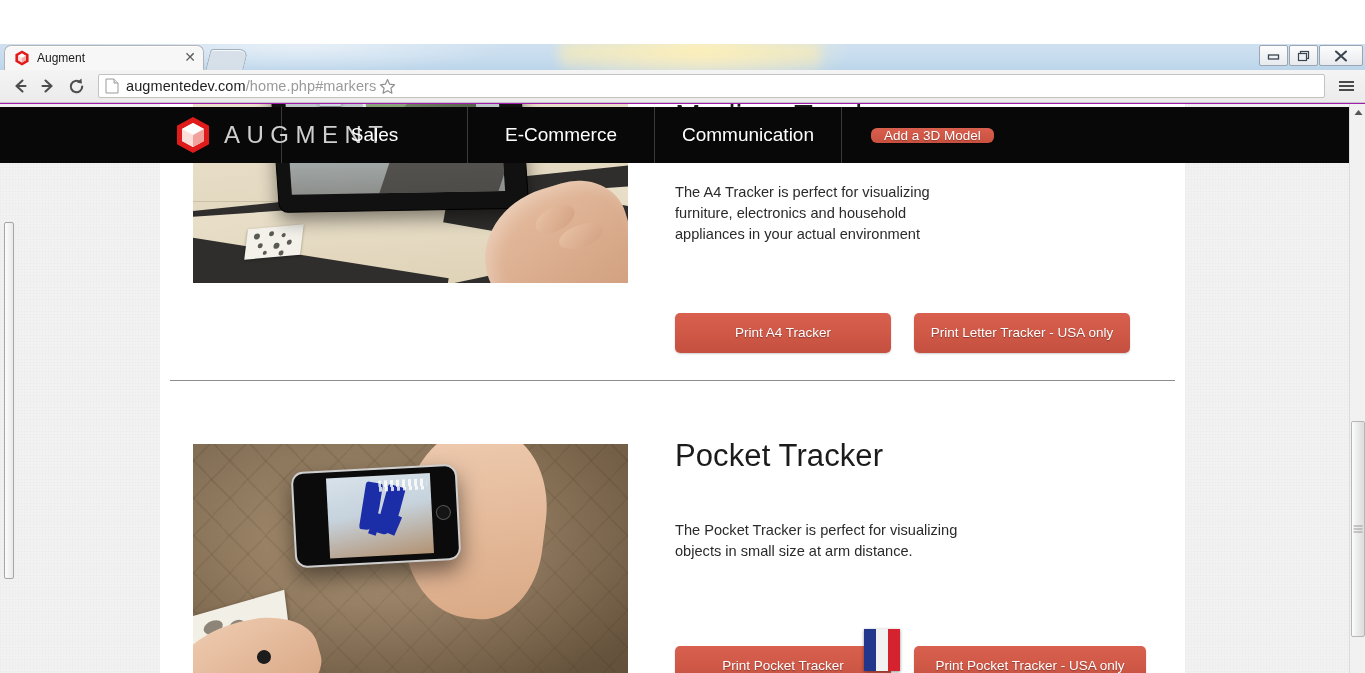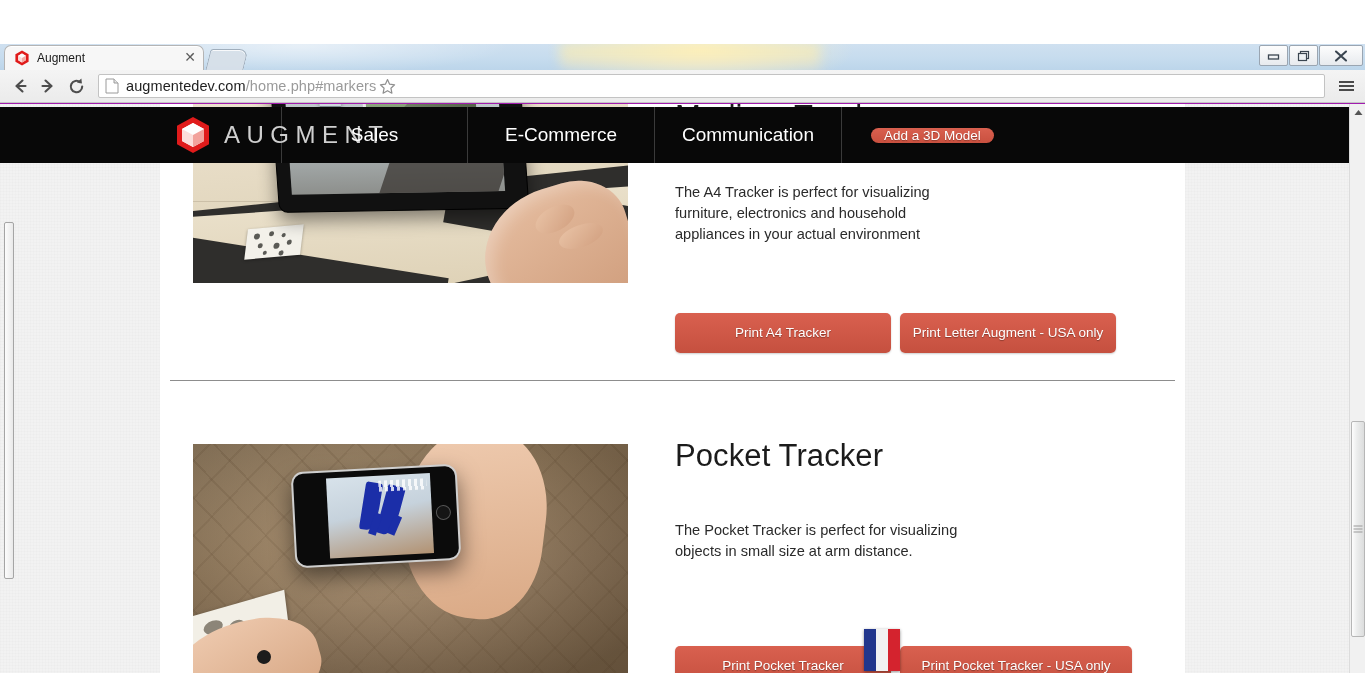--- a/index.html
+++ b/index.html
@@ -117,21 +117,21 @@
   .nav-item {
     display: flex; align-items: center; justify-content: center;
     color: #fff; font-size: 19px; border-right: 1px solid #3a3a3a;
   }
   .nav-item.sales { width: 186px; flex: 0 0 186px; }
   .nav-item.comm  { width: 187px; flex: 0 0 187px; }
   .nav-item.ecom  { width: 187px; flex: 0 0 187px; }
   .nav-cta-wrap { display: flex; align-items: center; padding-left: 29px; }
   .btn-cta {
     background: linear-gradient(180deg,#d9604f 0%,#c9503f 100%);
-    color: #fff; font-size: 13.5px; border: none; border-radius: 15px;
+    color: #fff; font-size: 13.5px; border: none; border-radius: 6px;
     padding: 0 13px; text-shadow: 0 1px 1px rgba(0,0,0,.3);
     box-shadow: 0 1px 1px rgba(0,0,0,.25);
   }
 
   
   .content {
     position: absolute; left: 160px; top: 0; width: 1025px; min-height: 613px;
     background: #fff;
   }
   .section { position: relative; padding: 0 0 26px 0; }
@@ -144,21 +144,21 @@
     background: #caa;
   }
   .copy { flex: 1 1 auto; padding-left: 80px; padding-right: 30px; }
   .title {
     font-size: 31px; font-weight: normal; color: #1b1b1b;
     letter-spacing: .1px; line-height: 1.1;
   }
   .desc {
     font-size: 14.6px; color: #2a2a2a; line-height: 1.45; max-width: 300px;
   }
-  .btnrow { display: flex; gap: 9px; }
+  .btnrow { display: flex; gap: 23px; }
   .btn-print {
     background: linear-gradient(180deg,#d9604f 0%,#c5503f 100%);
     color: #fff; font-size: 13.5px; border: none; border-radius: 5px;
     height: 40px; text-shadow: 0 1px 1px rgba(0,0,0,.35);
     box-shadow: 0 1px 2px rgba(0,0,0,.2);
     display: flex; align-items: center; justify-content: center;
   }
   .divider { height: 1px; background: #8d8d8d; margin: 0 10px 0 10px; }
 
   
@@ -402,21 +402,21 @@
               <div class="ph1-finger" style="right:52px;bottom:52px;width:42px;height:24px;transform:rotate(-28deg);"></div>
               <div class="ph1-finger" style="right:24px;bottom:36px;width:46px;height:22px;transform:rotate(-20deg);"></div>
             </div>
           </div>
 
           <div class="copy">
             <h2 class="title" style="margin-top:-4px;">Medium Tracker</h2>
             <p class="desc" style="margin-top:48px;">The A4 Tracker is perfect for visualizing furniture, electronics and household appliances in your actual environment</p>
             <div class="btnrow" style="margin-top:67px;">
               <button class="btn-print" style="width:216px;">Print A4 Tracker</button>
-              <button class="btn-print" style="width:216px;">Print Letter Augment - USA only</button>
+              <button class="btn-print" style="width:216px;">Print Letter Tracker - USA only</button>
             </div>
           </div>
         </div>
         <div class="divider" style="margin-top:27px;"></div>
       </div>
 
       <div class="section" style="padding-top:37px;">
         <div class="row">
           <div class="media">
             <div class="photo">

